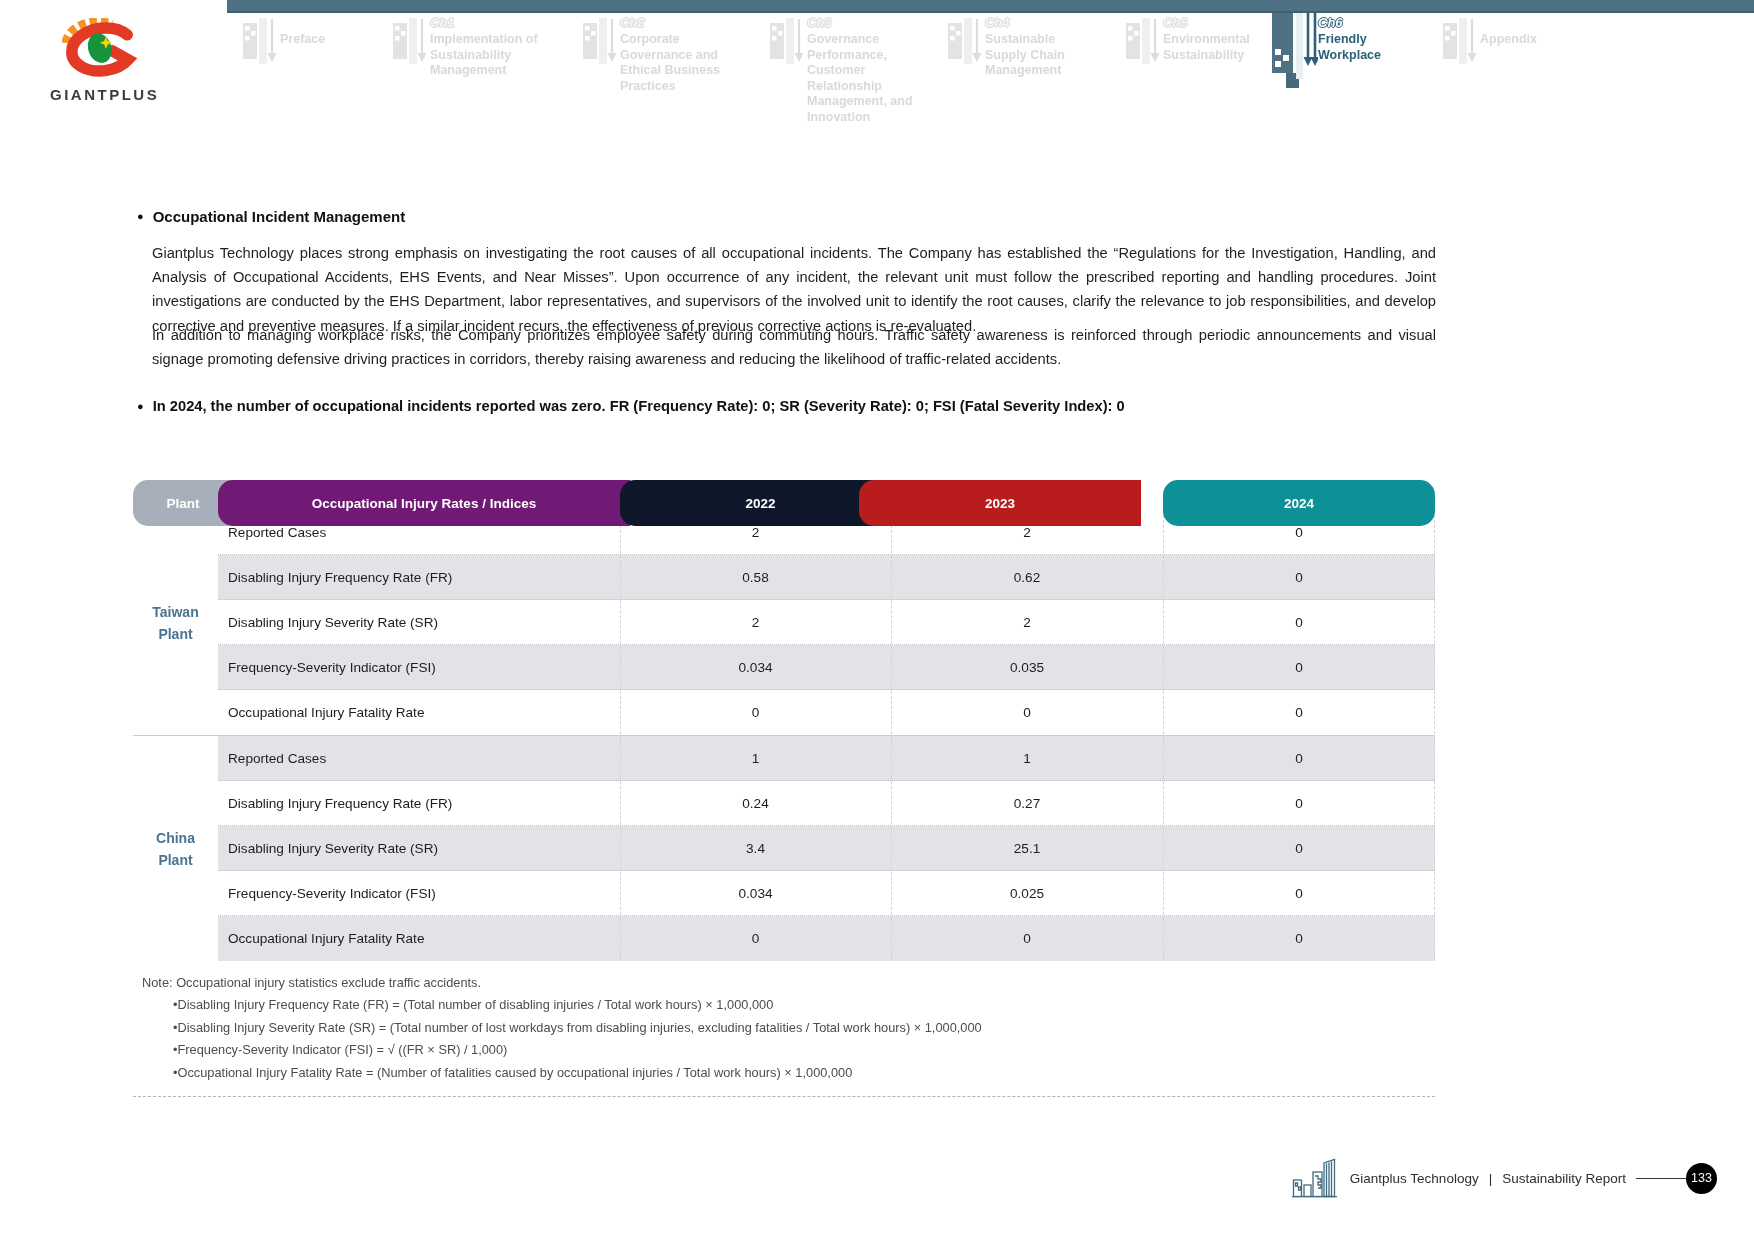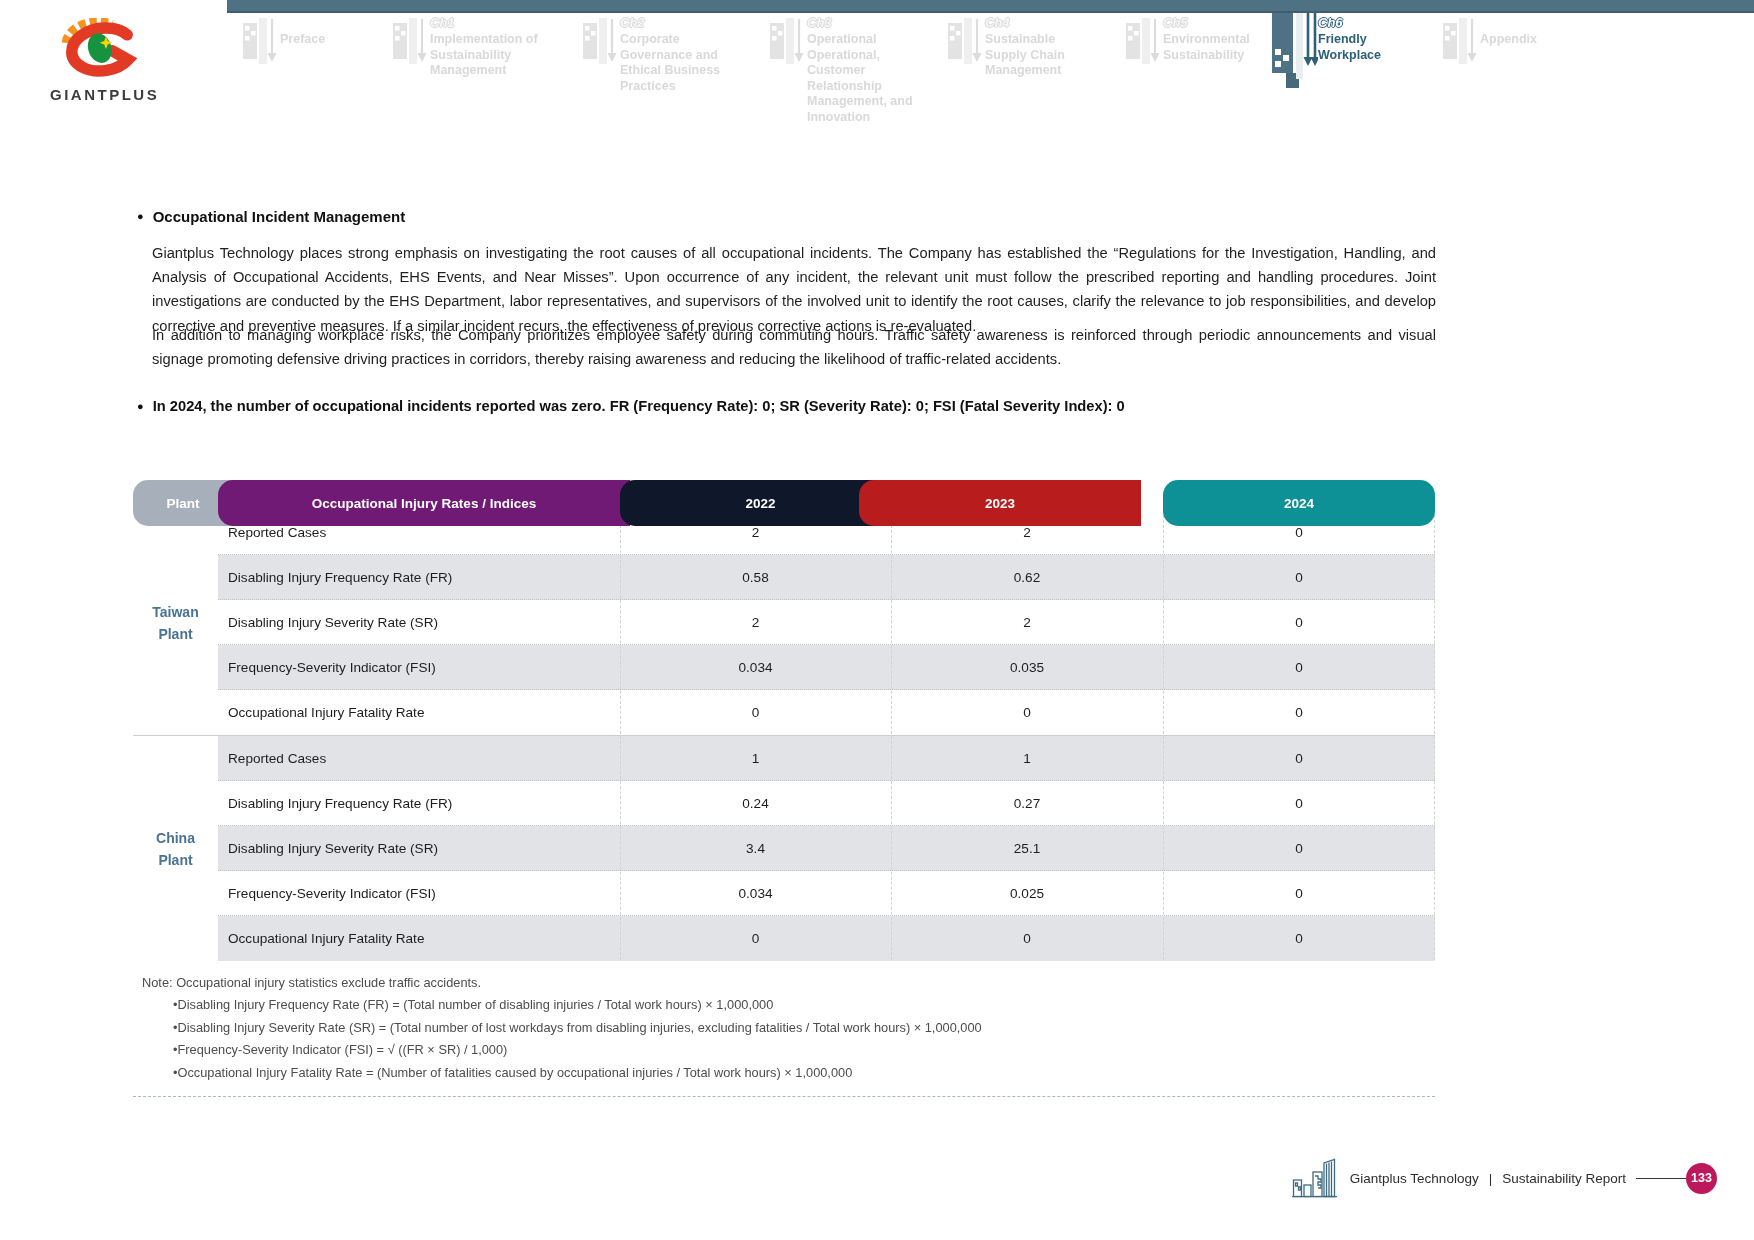--- a/index.html
+++ b/index.html
@@ -56,22 +56,22 @@
   .notes { position:absolute; left:133px; top:970px; width:1302px; padding:2px 0 12px 9px;
            border-bottom:1px dashed #aab6c0; font-size:12.8px; color:#4d4d4d; }
   .notes .line { line-height:22.4px; }
   .notes .sub { padding-left:31px; }
 
   
   .footer { position:absolute; right:37px; top:1155px; height:46px; display:flex; align-items:center; }
   .footer-text { font-size:13.5px; color:#2e2e2e; margin-left:8px; white-space:nowrap; }
   .footer-text .sep { margin:0 10px; color:#2e2e2e; }
   .footer-line { width:50px; height:1px; background:#3a3a3a; margin:0 0 0 10px; }
-  .page-badge { width:31px; height:31px; border-radius:50%; background:#be185d; color:#fff;
-                font-size:12.5px; font-weight:bold; display:flex; align-items:center; justify-content:center; }
+  .page-badge { width:31px; height:31px; border-radius:50%; background:#000000; color:#fff;
+                font-size:12.5px; font-weight:normal; display:flex; align-items:center; justify-content:center; }
 </style>
 </head>
 <body>
 
 <div class="page">
 
   <div class="topbar"></div>
 
   <div class="logo">
     <svg width="90" height="62" viewBox="0 0 100 70">
@@ -127,21 +127,21 @@
         <span class="icon" style="left: -37px;"><svg width="34" height="58" viewBox="0 0 34 58">
             <rect x="0" y="6" width="14" height="36" fill="#e3e3e3"></rect>
             <rect x="2" y="9" width="4.5" height="4.5" fill="#fff"></rect>
             <rect x="8" y="14" width="4.5" height="4.5" fill="#fff"></rect>
             <rect x="2" y="19" width="4.5" height="4.5" fill="#fff"></rect>
             <rect x="16" y="1" width="8" height="46" fill="#efefef"></rect>
             <path d="M29 2 V38" stroke="#dcdcdc" stroke-width="2.2" fill="none"></path>
             <path d="M24.5 36 L33.5 36 L29 45 Z" fill="#dcdcdc"></path>
           </svg></span>
         <div class="ch-label">Ch3</div>
-        <div class="nav-title">Operational Operational, Customer Relationship Management, and Innovation</div>
+        <div class="nav-title">Governance Performance, Customer Relationship Management, and Innovation</div>
       </div>
       <div class="nav-item" style="left: 985px; width: 100px;">
         <span class="icon" style="left: -37px;"><svg width="34" height="58" viewBox="0 0 34 58">
             <rect x="0" y="6" width="14" height="36" fill="#e3e3e3"></rect>
             <rect x="2" y="9" width="4.5" height="4.5" fill="#fff"></rect>
             <rect x="8" y="14" width="4.5" height="4.5" fill="#fff"></rect>
             <rect x="2" y="19" width="4.5" height="4.5" fill="#fff"></rect>
             <rect x="16" y="1" width="8" height="46" fill="#efefef"></rect>
             <path d="M29 2 V38" stroke="#dcdcdc" stroke-width="2.2" fill="none"></path>
             <path d="M24.5 36 L33.5 36 L29 45 Z" fill="#dcdcdc"></path>

